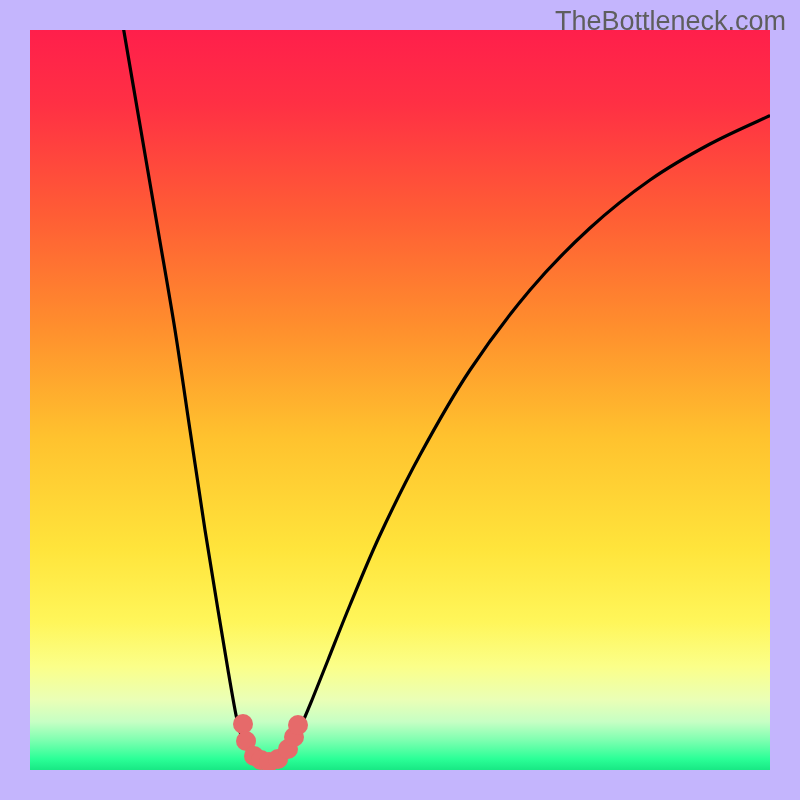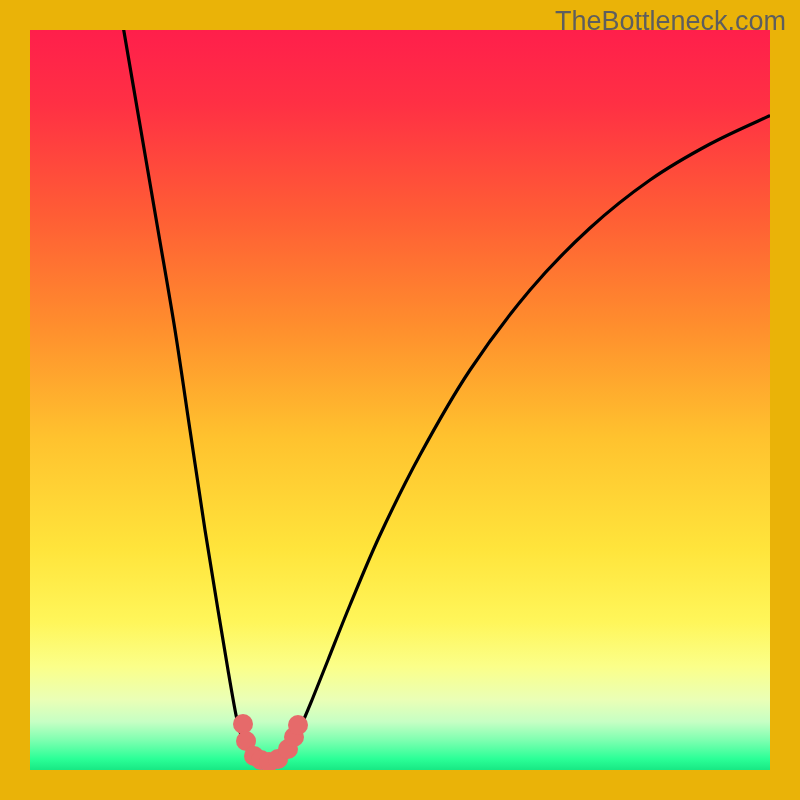--- a/index.html
+++ b/index.html
@@ -8,21 +8,21 @@
     width: 800px;
     height: 800px;
     background: #000;
     overflow: hidden;
     font-family: Arial, Helvetica, sans-serif;
   }
   .frame {
     position: absolute;
     left: 0; top: 0;
     width: 800px; height: 800px;
-    background: #eab308;
+    background: #c4b5fd;
   }
   .plot-area {
     position: absolute;
     left: 30px;
     top: 30px;
     width: 740px;
     height: 740px;
     overflow: hidden;
   }
   .gradient {

